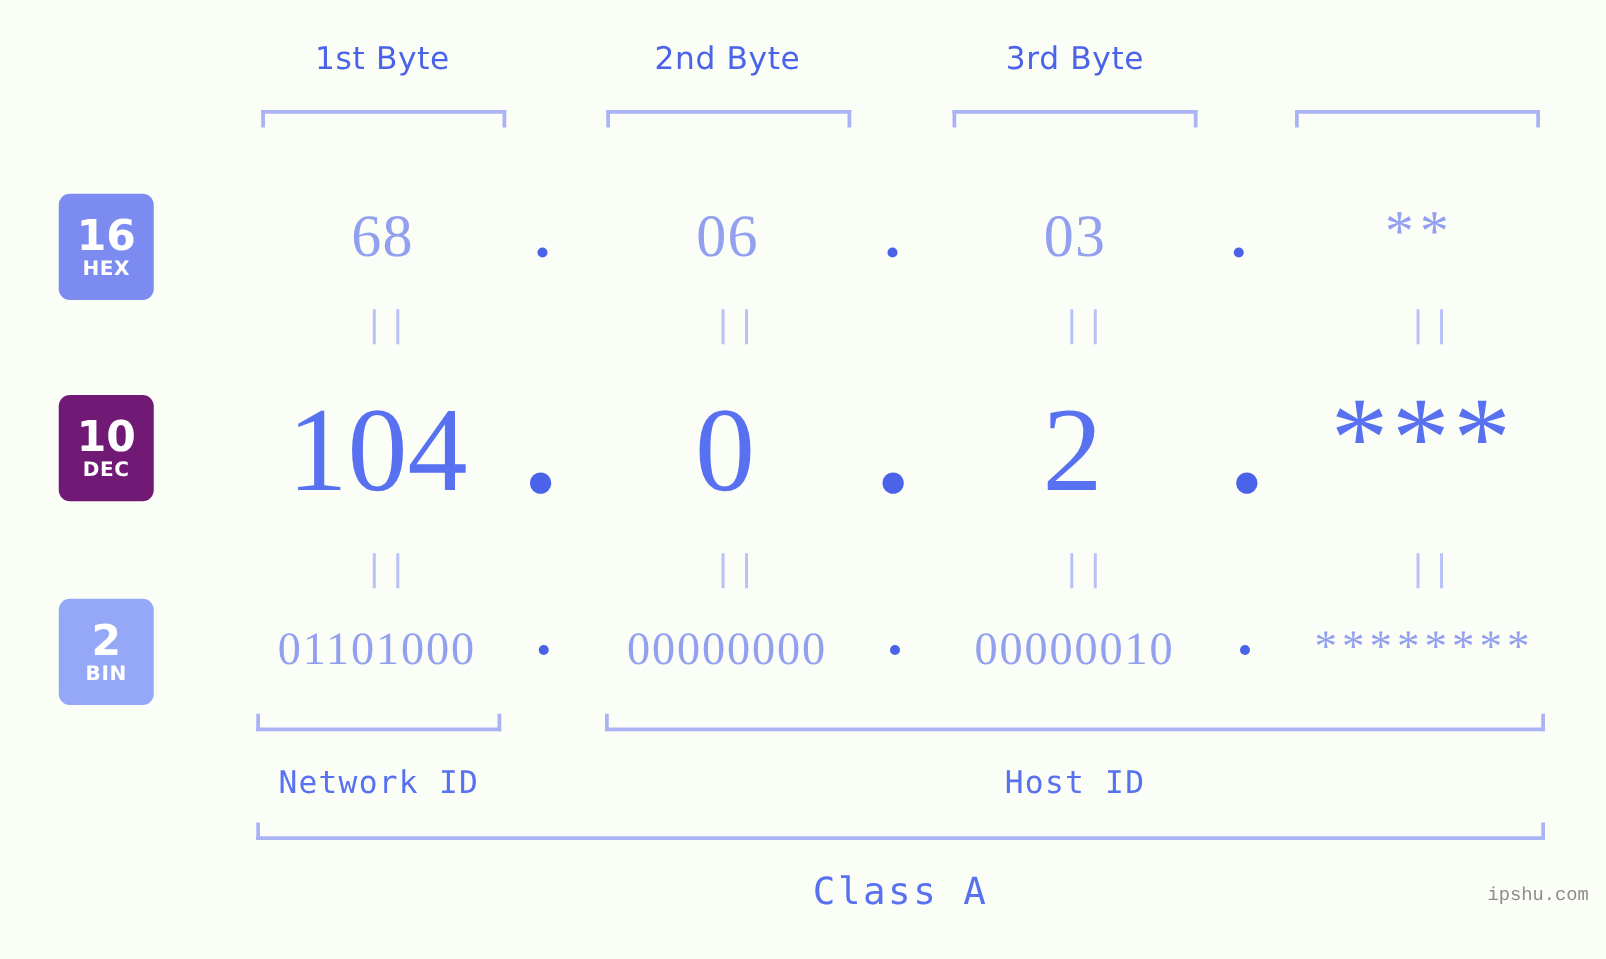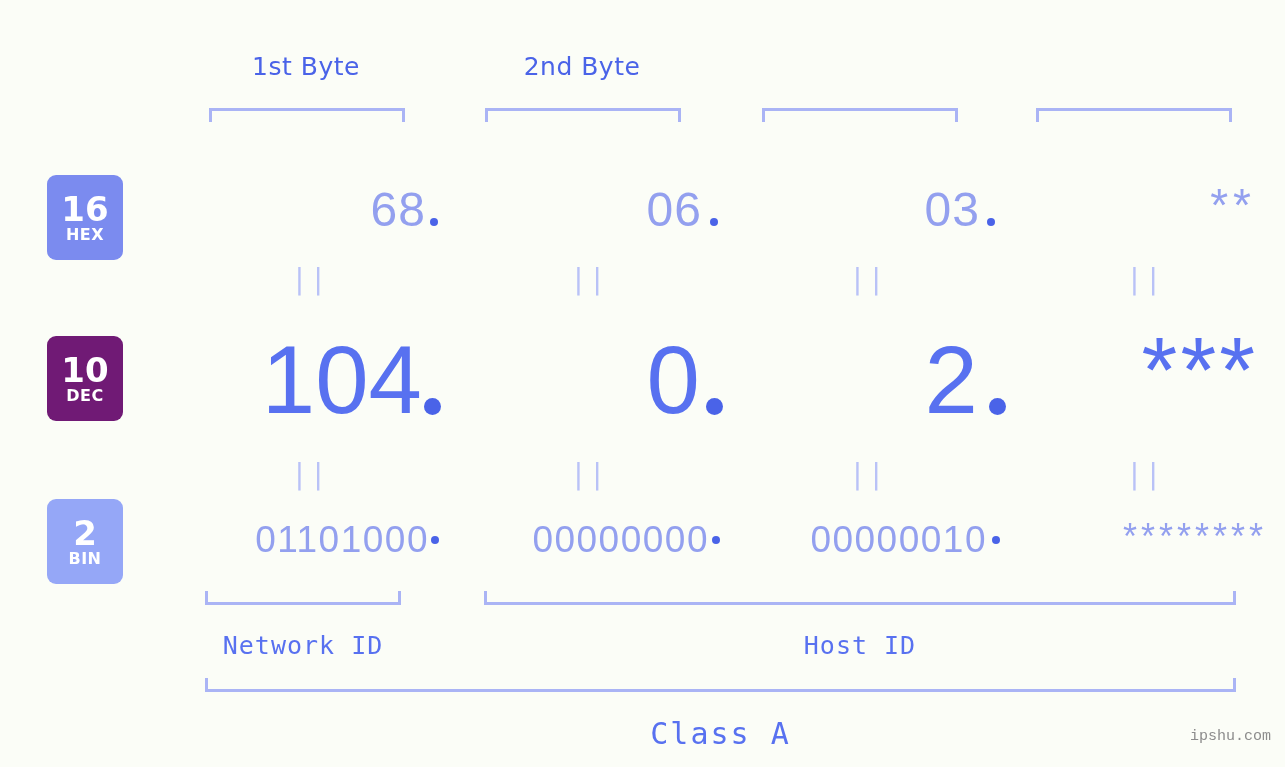--- a/index.html
+++ b/index.html
@@ -11,21 +11,20 @@
     height: 767px;
     background: #fbfdf7;
     font-family: "DejaVu Sans", sans-serif;
     overflow: hidden;
   }
 
   #stage {
     position: relative;
     width: 1285px;
     height: 745px;
-    margin-top: 20px;
   }
 
   
   .byte-header {
     position: absolute;
     top: 32px;
     width: 240px;
     text-align: center;
     font-family: "DejaVu Sans", sans-serif;
     font-size: 25px;
@@ -81,23 +80,23 @@
     font-weight: 700;
     letter-spacing: 0.5px;
   }
   .badge-hex { top: 155px; background: #7b8bef; }
   .badge-dec { top: 316px; background: #701a75; }
   .badge-bin { top: 479px; background: #95a7f7; }
 
   
   .val-cell {
     position: absolute;
-    text-align: right;
-    white-space: nowrap;
-    font-family: Liberation Sans, sans-serif;
+    text-align: center;
+    white-space: nowrap;
+    font-family: Liberation Serif, serif;
   }
 
   .row-hex .val-cell {
     font-size: 48px;
     color: #93a0ef;
     letter-spacing: 1px;
     top: 155px;
     width: 240px;
     line-height: 70px;
   }
@@ -198,20 +197,21 @@
     letter-spacing: 0px;
   }
 </style>
 </head>
 <body>
 
 <div id="stage">
 
   <div class="byte-header" style="left:186px">1st Byte</div>
   <div class="byte-header" style="left:462px">2nd Byte</div>
+  <div class="byte-header" style="left:740px">3rd Byte</div>
 
   <div class="bracket-top" style="left:209px; width:196px"></div>
   <div class="bracket-top" style="left:485px; width:196px"></div>
   <div class="bracket-top" style="left:762px; width:196px"></div>
   <div class="bracket-top" style="left:1036px; width:196px"></div>
 
   <div class="base-badge badge-hex">
     <span class="num">16</span>
     <span class="lbl">HEX</span>
   </div>

